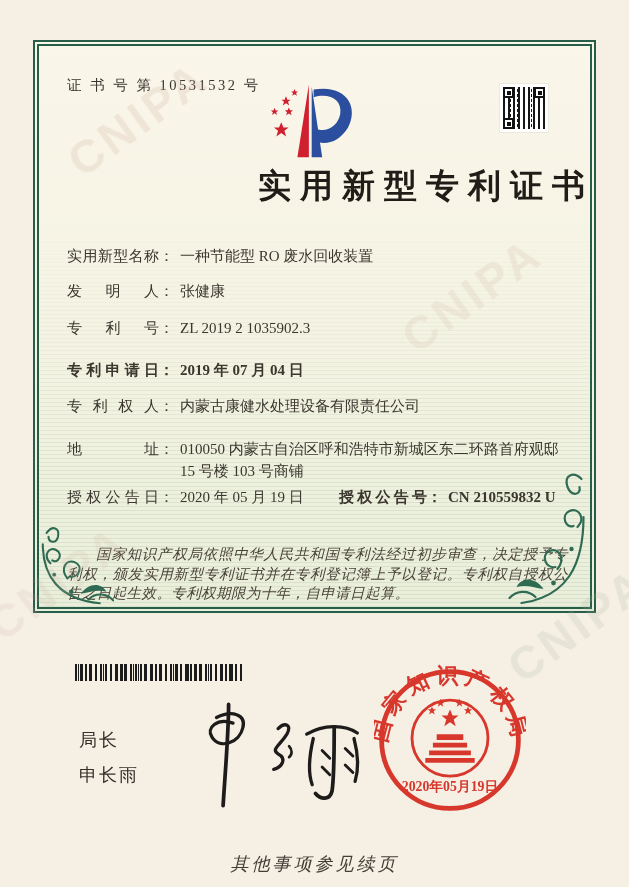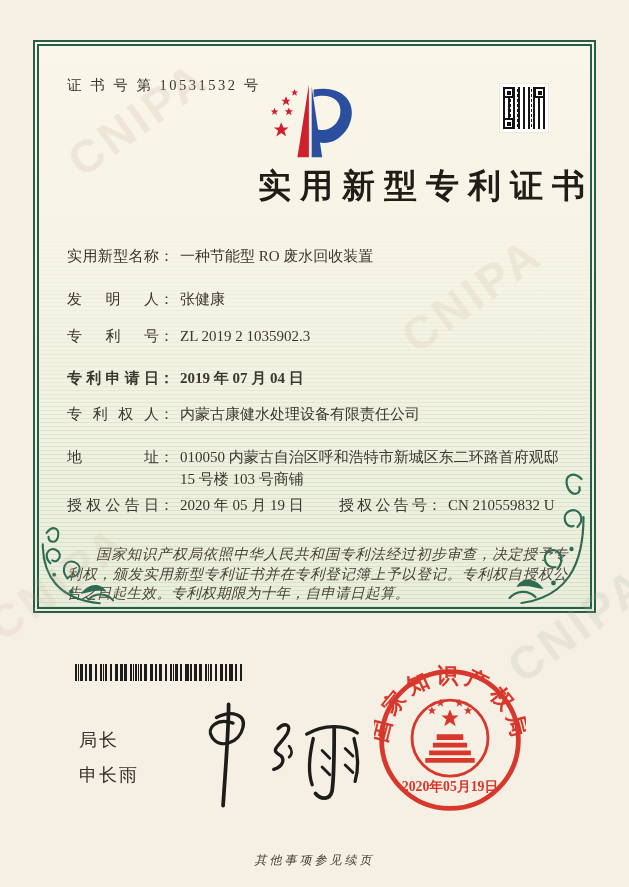--- a/index.html
+++ b/index.html
@@ -41,27 +41,27 @@
   .finder { position:absolute; width:11px; height:11px; border:2px solid #111; background:#fff; }
   .finder::after { content:""; position:absolute; inset:1.5px; background:#111; }
   .finder.tl { left:0; top:0; } .finder.tr { right:0; top:0; } .finder.bl { left:0; bottom:0; }
 
   .title { position:absolute; top:122px; left:0; width:100%; text-align:right;
            font-size:33px; font-weight:700; letter-spacing:9px; color:#201d18; }
 
   
   .fields { position:absolute; left:32px; right:26px; top:203px; font-size:15px; color:#3b362e; }
   .row { display:flex; line-height:22px; }
-  .r1{margin-bottom:21px;} .r2{margin-bottom:15px;} .r3{margin-bottom:20px;}
+  .r1{margin-bottom:13px;} .r2{margin-bottom:15px;} .r3{margin-bottom:20px;}
   .r4{margin-bottom:14px;font-weight:bold;} .r5{margin-bottom:21px;} .r6{margin-bottom:4px;}
   .lbl { display:inline-block; width:92px; text-align:justify; text-align-last:justify; flex:none; }
   .colon { flex:none; margin-right:6px; }
   .val { flex:1; }
   .grant-left { display:flex; width:272px; flex:none; }
-  .grant-right { display:flex; flex:1; }
+  .grant-right { display:flex; flex:1;font-weight:bold; }
   .lbl.short { width:88px; }
 
   
   .paras { position:absolute; left:32px; right:26px; top:471px; font-size:14.5px; line-height:19.5px;
            color:#4a4339; text-align:justify; font-style:italic; letter-spacing:0.4px;margin-top:32px; }
   .paras p { text-indent:2em; margin-bottom:5px; }
 
   .barcode { position:absolute; left:40px; top:622px; width:168px; height:17px;
       background-image:
         repeating-linear-gradient(90deg,#1c1c1c 0 2px, transparent 2px 5px),
@@ -77,21 +77,21 @@
   .seal { position:absolute; left:339px; top:622px; width:152px; height:152px; mix-blend-mode:multiply; opacity:0.93; }
 
   .flourish { position:absolute; }
   .flourish.fl-left  { left:4px; bottom:4px; width:95px; height:95px; }
   .flourish.fl-right { right:4px; bottom:4px; width:105px; height:150px; transform:scaleX(-1); }
 
   .page-footer { position:absolute; left:0; top:777px; width:100%; text-align:center;
                  font-size:13.5px; letter-spacing:2px; color:#3a362f; }
 
   .continuation { position:absolute; left:0; top:852px; width:100%; text-align:center;
-                  font-size:12px; font-style:italic; letter-spacing:3px; color:#433d34; z-index:2; }
+                  font-size:18px; font-style:italic; letter-spacing:3px; color:#433d34; z-index:2; }
 </style>
 </head>
 <body>
 
 <div class="page">
 
   <span class="wm w1">CNIPA</span>
   <span class="wm w2">CNIPA</span>
   <span class="wm w3">CNIPA</span>
   <span class="wm w4">CNIPA</span>

